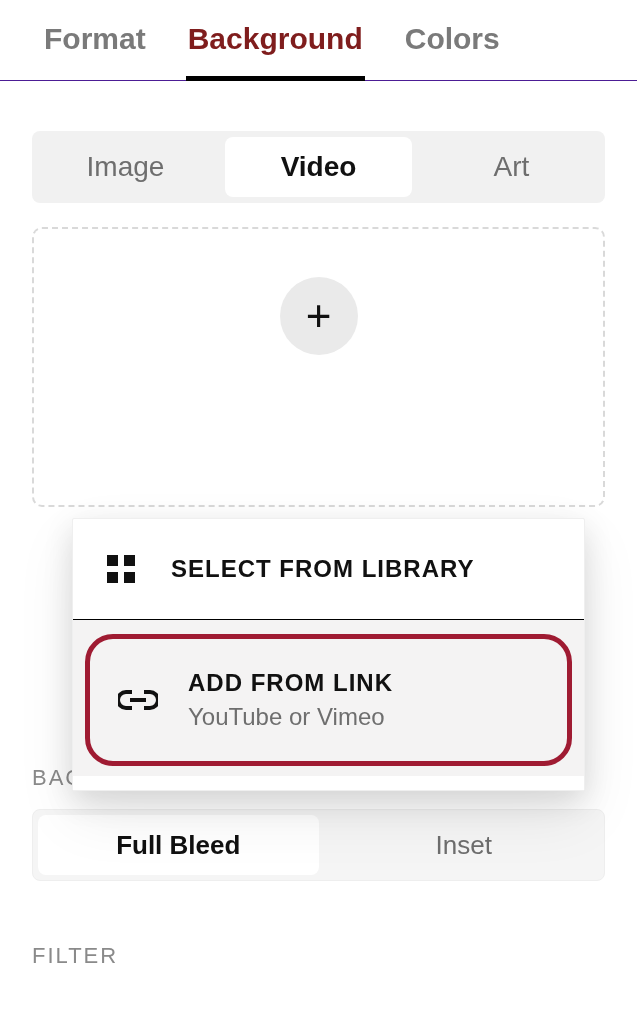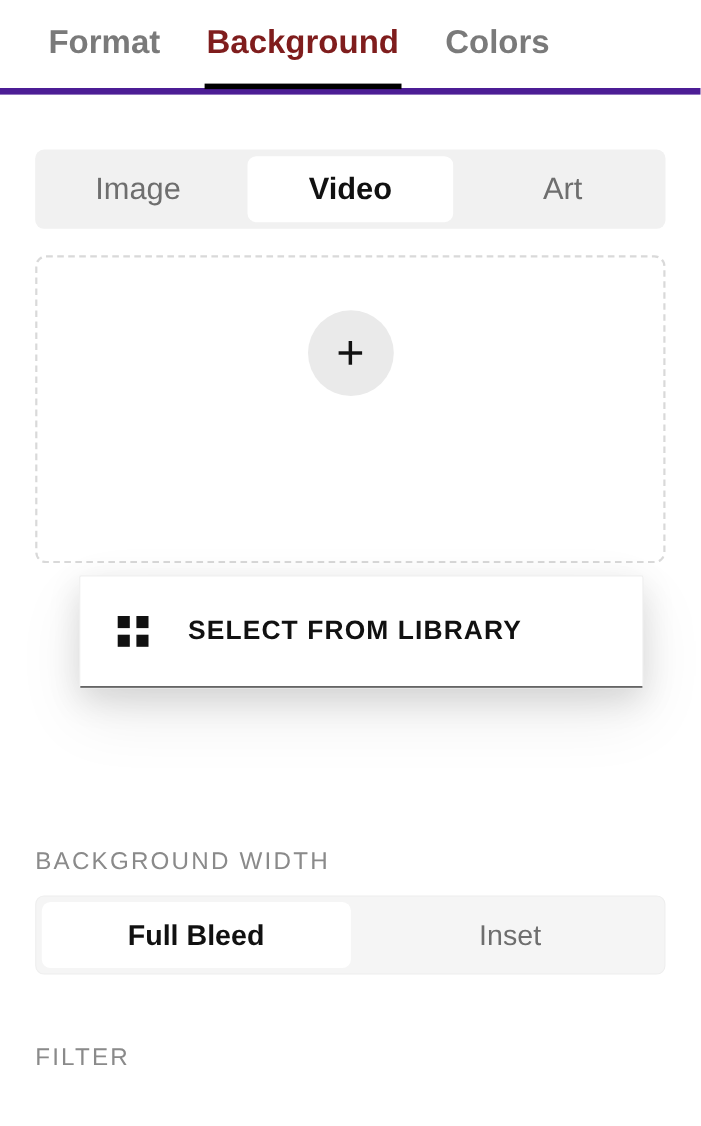--- a/index.html
+++ b/index.html
@@ -8,21 +8,21 @@
       width: 637px;
       height: 1024px;
       background: #fff;
       overflow: hidden;
     }
 
     .top-tabs {
       display: flex;
       gap: 42px;
       padding: 22px 44px 0 44px;
-      border-bottom: 6px solid #4c1d95;
+      border-bottom: 1px solid #4c1d95;
     }
     .top-tab {
       font-size: 30px;
       font-weight: 600;
       color: #7a7a7a;
       padding-bottom: 24px;
       cursor: pointer;
       position: relative;
     }
     .top-tab.active {
@@ -244,20 +244,36 @@
           <rect x="19" y="2" width="11" height="11" fill="#111"></rect>
           <rect x="2" y="19" width="11" height="11" fill="#111"></rect>
           <rect x="19" y="19" width="11" height="11" fill="#111"></rect>
         </svg>
       </span>
       <div class="labels">
         <span class="label-primary">SELECT FROM LIBRARY</span>
       </div>
     </div>
 
+    <div class="menu-item bottom-group">
+      <div class="link-row">
+        <span class="icon-slot">
+          <svg width="40" height="24" viewBox="0 0 40 24">
+            <path d="M14 4 H8 a8 8 0 0 0 0 16 h6" fill="none" stroke="#111" stroke-width="4"></path>
+            <path d="M26 4 h6 a8 8 0 0 1 0 16 h-6" fill="none" stroke="#111" stroke-width="4"></path>
+            <line x1="12" y1="12" x2="28" y2="12" stroke="#111" stroke-width="4"></line>
+          </svg>
+        </span>
+        <div class="labels">
+          <span class="label-primary">ADD FROM LINK</span>
+          <span class="label-secondary">YouTube or Vimeo</span>
+        </div>
+      </div>
+      <div class="empty-bar"></div>
+    </div>
 
   </div>
 
   <div class="section-label">BACKGROUND WIDTH</div>
 
   <div class="width-seg">
     <div class="wseg active">Full Bleed</div>
     <div class="wseg">Inset</div>
   </div>
 

